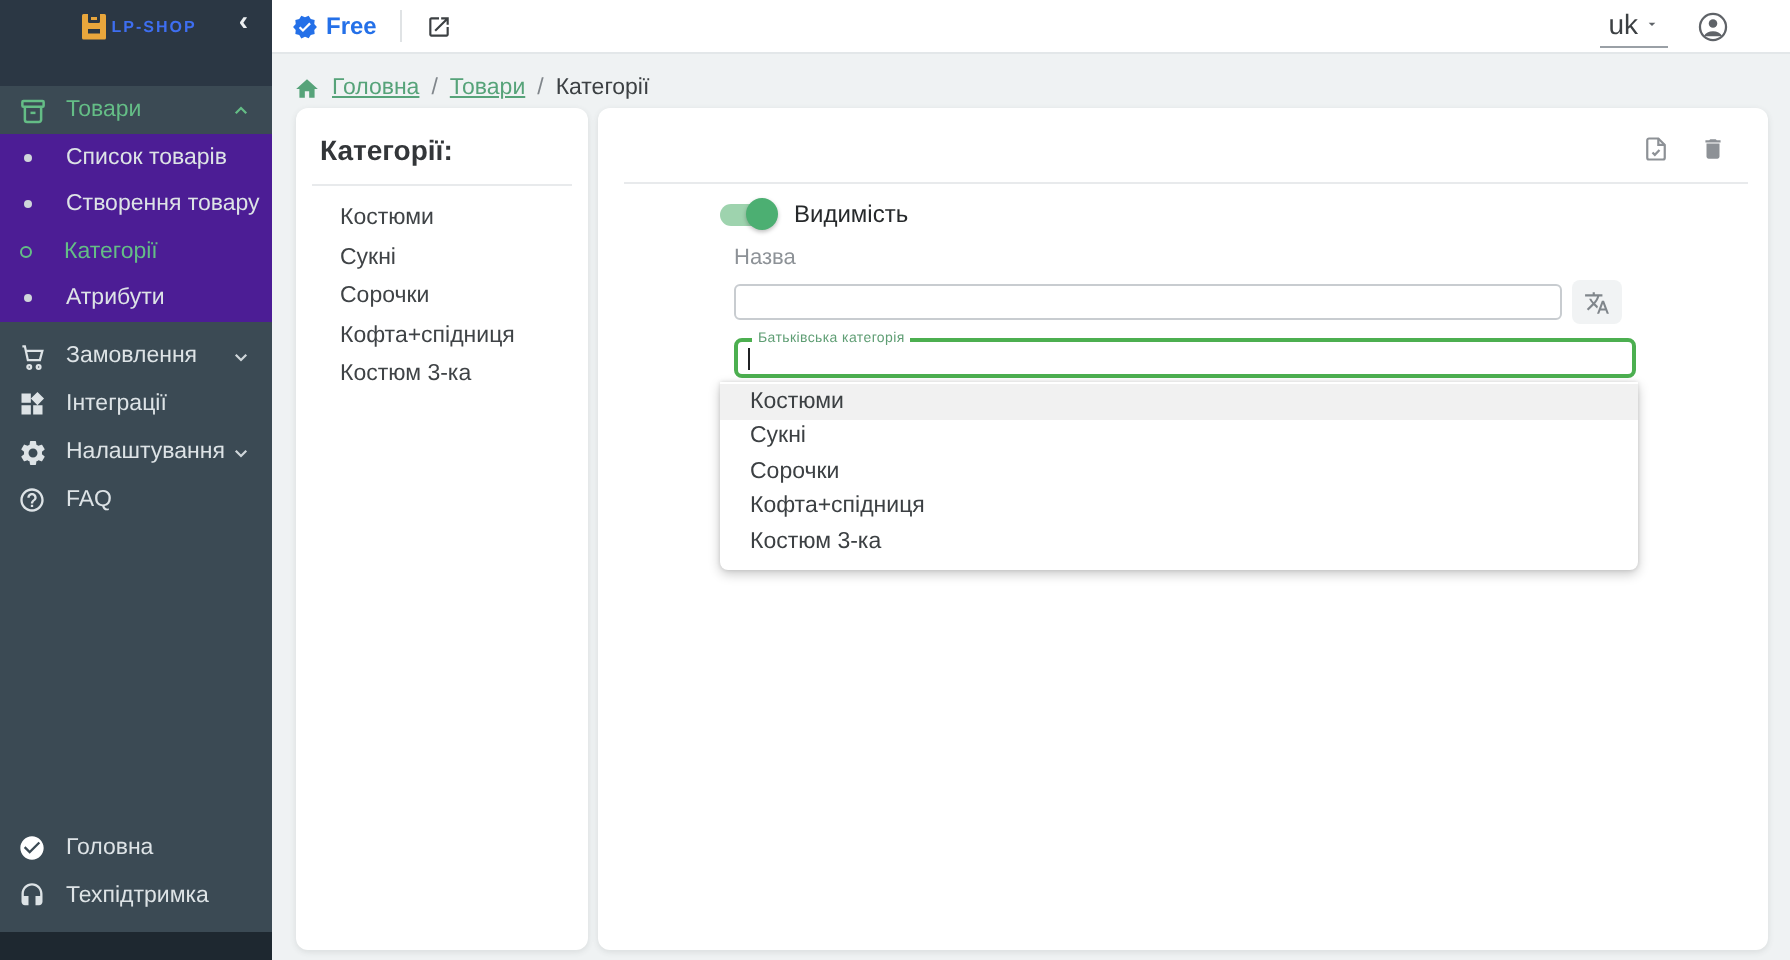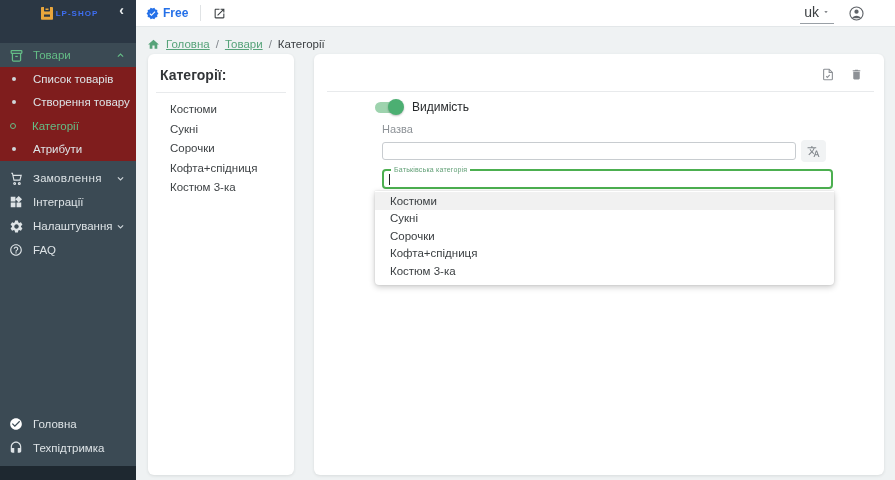--- a/index.html
+++ b/index.html
@@ -17,21 +17,21 @@
     font-weight:bold; cursor:pointer; line-height:16px; }
   .nav { display:flex; flex-direction:column; }
   .mi { height:24px; display:flex; align-items:center; padding:0 10px 0 8px;
     color:#dde3e6; font-size:11.5px; cursor:pointer; }
   .mi .ico { width:16px; height:16px; display:flex; align-items:center; justify-content:center;
     margin-right:9px; flex:0 0 16px; }
   .mi .lbl { flex:1; white-space:nowrap; }
   .mi .chev { width:10px; color:#cfd6da; display:flex; align-items:center; }
   .mi.green { color:#64bd86; }
   .mi.green .ico, .mi.green .chev { color:#64bd86; }
-  .submenu { background:#7f1d1d; }
+  .submenu { background:#4c1d95; }
   .smi { height:23.5px; display:flex; align-items:center; padding-left:12px;
     color:#dde3e6; font-size:11.5px; cursor:pointer; }
   .smi .bullet { width:4px; height:4px; border-radius:50%; background:#cfd6da;
     margin-right:17px; flex:0 0 4px; }
   .smi.green { color:#64bd86; }
   .smi.green .bullet { background:transparent; border:1.5px solid #64bd86; width:6px; height:6px;
     margin-left:-2px; margin-right:16px; flex-basis:6px; }
   .side-spacer { flex:1; }
   .bottom-strip { height:14px; background:#1e2830; }
 
@@ -48,21 +48,21 @@
     cursor:pointer; border-bottom:1px solid #9aa0a6; padding:2px 4px 3px 4px; margin-right:14px; }
   .account { color:#5f6368; }
 
   
   .main { position:fixed; left:136px; top:28px; right:0; bottom:0; background:#eff2f3; }
   .breadcrumb { display:flex; align-items:center; gap:6px; padding:7px 0 0 11px;
     font-size:11.5px; height:25px; }
   .bc-link { color:#56a379; text-decoration:underline; cursor:pointer; }
   .bc-sep { color:#80868b; }
   .bc-current { color:#3c4043; }
-  .cards { display:flex; gap:20px; padding:1px 11px 0 12px; align-items:flex-start; }
+  .cards { display:flex; gap:5px; padding:1px 11px 0 12px; align-items:flex-start; }
   .card { background:#fff; border-radius:6px; box-shadow:0 1px 3px rgba(60,64,67,.12); }
 
   
   .cat-card { width:146px; height:421px; padding:13px 0 0 0; }
   .cat-title { font-size:14px; font-weight:bold; color:#333639; padding-left:12px; }
   .cat-div { border-top:1px solid #e8eaec; margin:9px 8px 0 8px; }
   .cat-list { list-style:none; padding:6px 0 0 22px; }
   .cat-list li { font-size:11.5px; color:#3f4346; padding:4px 0 3.5px 0; cursor:pointer; }
 
   
@@ -144,21 +144,21 @@
       <div class="smi green">
         <span class="bullet"></span>
         <span>Категорії</span>
       </div>
       <div class="smi">
         <span class="bullet"></span>
         <span>Атрибути</span>
       </div>
     </div>
 
-    <div class="mi" style="margin-top:5px;font-family:Liberation Mono, monospace;">
+    <div class="mi" style="margin-top:5px;">
       <span class="ico">
         <svg width="15" height="15" viewBox="0 0 24 24" fill="none" stroke="currentColor" stroke-width="1.8">
             <circle cx="9" cy="20" r="1.5"></circle>
             <circle cx="16.5" cy="20" r="1.5"></circle>
             <path d="M3.5 3.5h2l2.4 11h9.6l2-7.5H6.4"></path>
           </svg>
       </span>
       <span class="lbl">Замовлення</span>
       <span class="chev">
         <svg width="9" height="9" viewBox="0 0 24 24" fill="none" stroke="currentColor" stroke-width="3">

